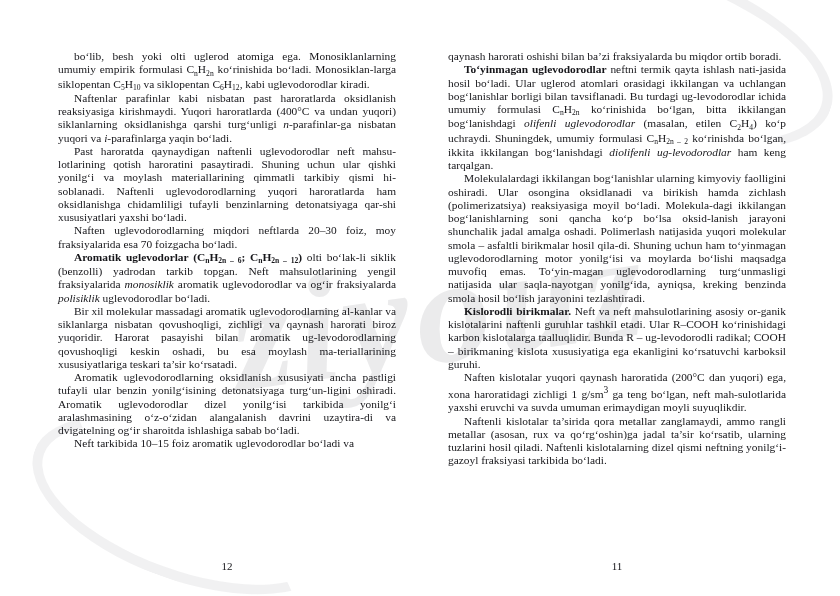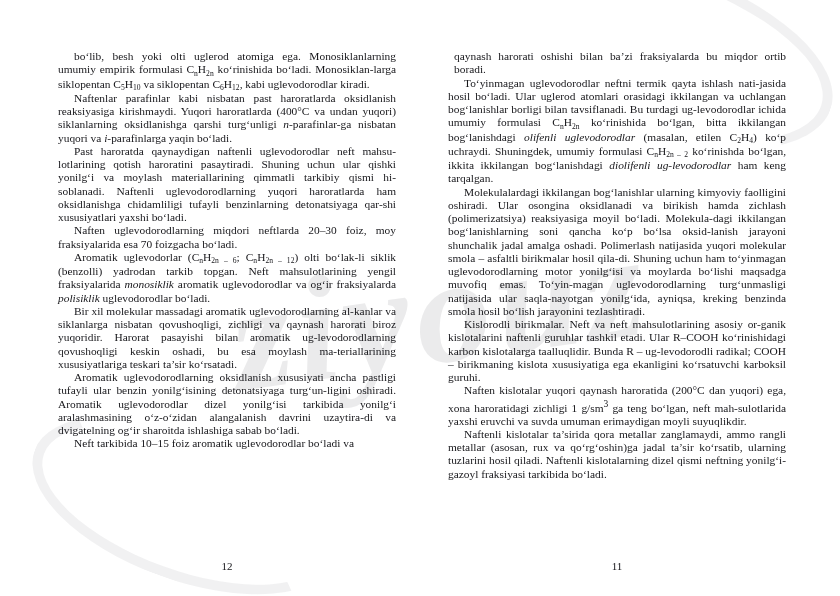--- a/index.html
+++ b/index.html
@@ -79,22 +79,22 @@
   .col-left { left: 58px; }
   .col-right { left: 448px; }
   p {
     margin: 0;
     font-size: 11.4px;
     line-height: 13.25px;
     text-align: justify;
     text-indent: 16px;
     hyphens: manual;
   }
-  p.noindent { text-indent: 0; margin-left: 6px; }
-  .b { font-weight: normal; }
+  p.noindent { text-indent: 0; }
+  .b { font-weight: bold; }
   .i { font-style: italic; }
   sub {
     font-size: 7.6px;
     vertical-align: baseline;
     position: relative;
     top: 2.4px;
   }
   .pagenum {
     position: absolute;
     font-size: 11px;

